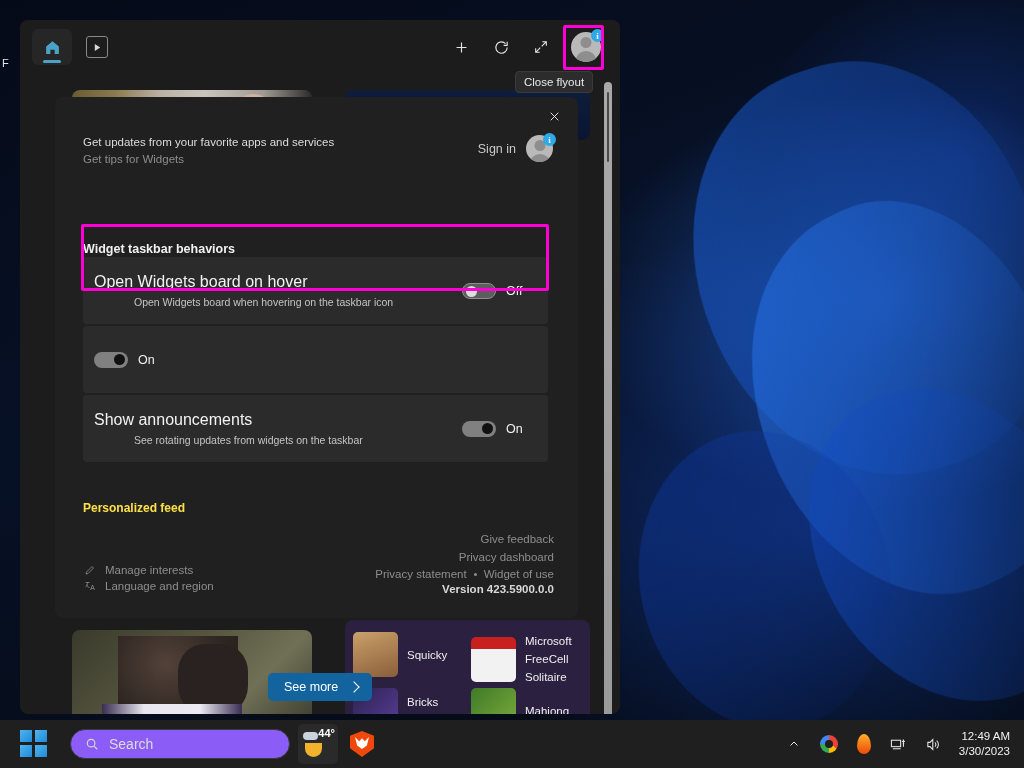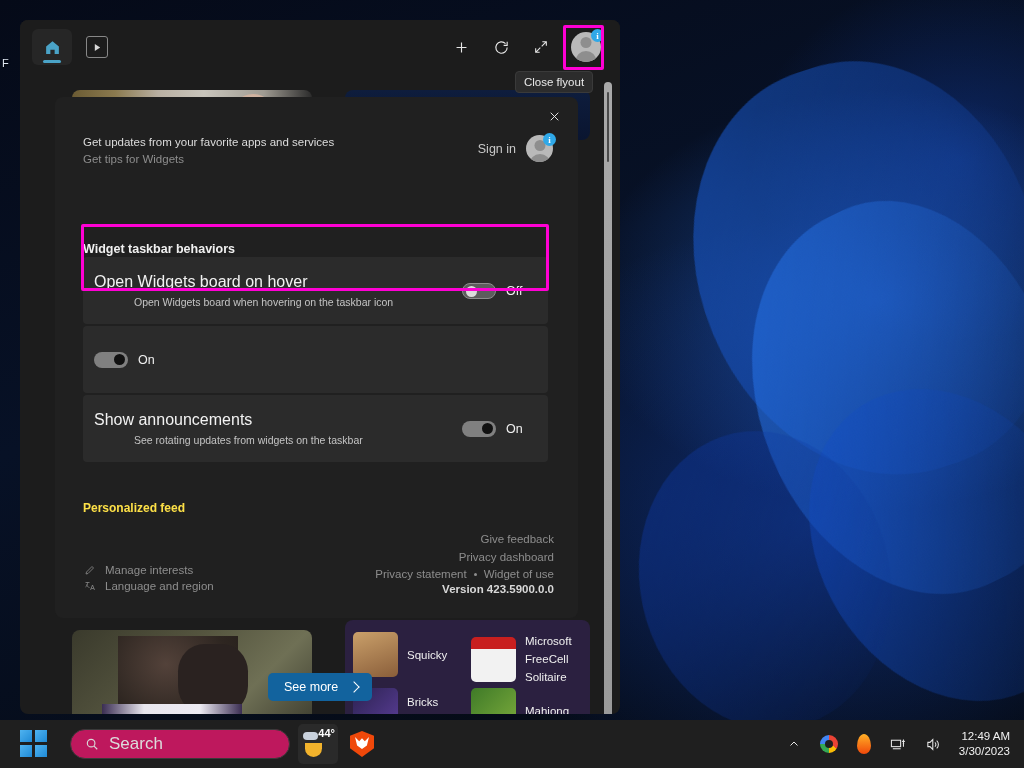--- a/index.html
+++ b/index.html
@@ -273,25 +273,25 @@
   #taskbar {
     position: absolute; left: 0; bottom: 0; width: 1024px; height: 48px;
     background: #1f1f1f;
     display: flex; align-items: center;
   }
   #start-btn { margin-left: 20px; width: 28px; height: 28px; display: grid;
     grid-template-columns: 12px 12px; grid-template-rows: 12px 12px; gap: 3px; }
   #start-btn i { display: block; background: linear-gradient(135deg,#4fb3f0,#1f8ad6); }
   #search-box {
     margin-left: 22px; width: 220px; height: 30px;
-    background: #be185d; border: 1px solid #3a3a3a;
+    background: #8b5cf6; border: 1px solid #3a3a3a;
     border-radius: 15px;
     display: flex; align-items: center; gap: 10px;
     padding-left: 14px;
-    color: #dcdcdc; font-size: 17px;
+    color: #dcdcdc; font-size: 14px;
   }
   #weather-pill {
     margin-left: 8px; width: 40px; height: 40px; border-radius: 5px;
     background: #2a2a2a; position: relative;
   }
   #weather-pill .temp { position: absolute; right: 3px; top: 3px; font-size: 11px; color: #fff; font-weight: bold; }
   #weather-pill .moon {
     position: absolute; left: 7px; top: 19px; width: 17px; height: 14px;
     background: #f2b32c; border-radius: 0 0 14px 14px;
   }

